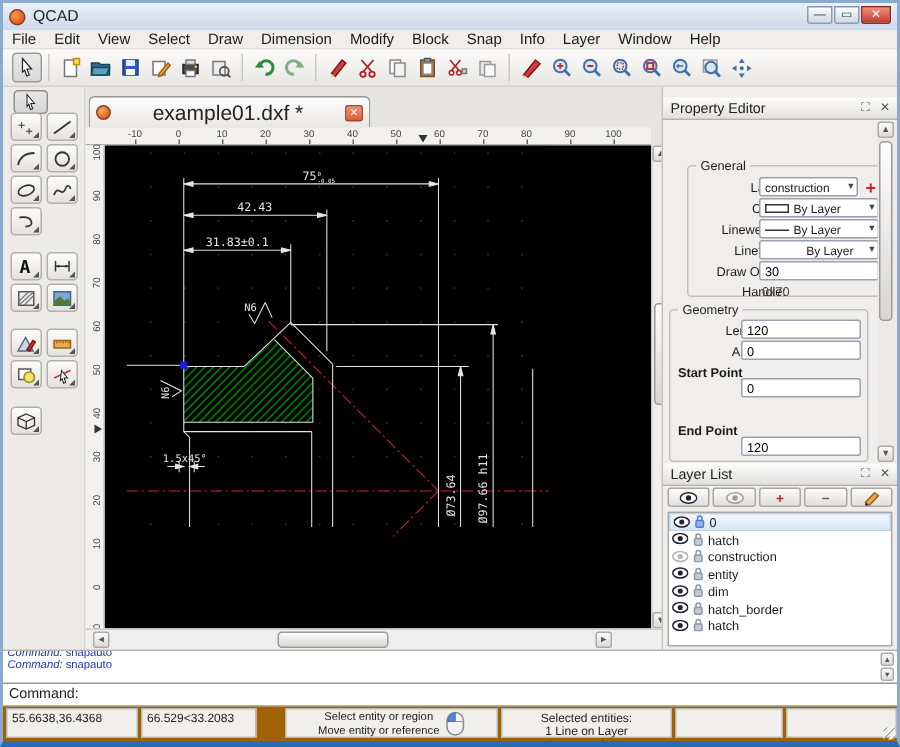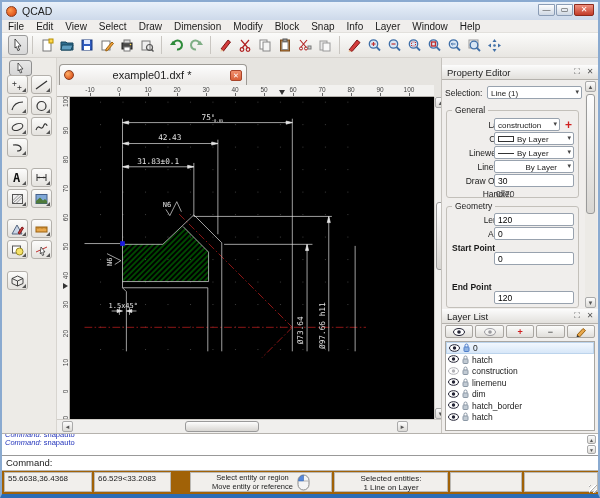--- a/index.html
+++ b/index.html
@@ -32,21 +32,21 @@
   .pbtn{position:absolute;width:21px;height:19px;border:1px solid #b3b0ab;border-radius:3px;
     background:linear-gradient(#fcfcfb,#e4e2de);display:flex;align-items:center;justify-content:center;}
   .pbtn:after{content:"";position:absolute;right:1px;bottom:1px;border-left:4px solid transparent;border-bottom:4px solid #555;}
   .pbtn.noflag:after{display:none;}
   .pbtn.pressed{background:linear-gradient(#e7e7e7,#d6d6d6);border-color:#8f8f8f;}
   
   .central{position:absolute;left:55px;top:56px;width:388px;bottom:61px;background:#e6e4e0;}
   .tab{position:absolute;left:2px;top:6px;width:188px;height:21px;border:1px solid #9d9a95;border-bottom:none;
     border-radius:4px 4px 0 0;background:linear-gradient(#fdfdfd,#eae8e5);display:flex;align-items:center;padding:0 4px;}
   .tab .qico{width:10px;height:10px;border-radius:50%;background:radial-gradient(circle at 35% 35%,#ffb066,#d23c0c);border:1px solid #8a3c1c;}
-  .tab .tlabel{flex:1;text-align:center;font-size:11px;color:#222;}
+  .tab .tlabel{flex:1;text-align:center;font-size:14px;color:#222;}
   .tab .tclose{width:12px;height:11px;background:linear-gradient(#f0906e,#d95f38);border:1px solid #a8442a;border-radius:2px;
     color:#fff;font-size:7px;line-height:10px;text-align:center;}
   .hruler{position:absolute;left:0;top:27px;right:11px;height:12px;background:#f2f1ef;border-bottom:1px solid #b5b2ad;font-size:6.5px;color:#444;}
   .hruler span{position:absolute;top:1px;transform:translateX(-50%);}
   .htick{position:absolute;bottom:0;width:1px;height:3px;background:#666;}
   .hmark{position:absolute;top:5px;border-left:3px solid transparent;border-right:3px solid transparent;border-top:5px solid #333;}
   .vruler{position:absolute;left:0;top:39px;width:13px;bottom:14px;background:#f2f1ef;border-right:1px solid #b5b2ad;font-size:6.5px;color:#444;}
   .vruler span{position:absolute;left:1px;transform:rotate(-90deg);transform-origin:center;width:14px;text-align:center;}
   .vmark{position:absolute;left:6px;border-top:3px solid transparent;border-bottom:3px solid transparent;border-left:5px solid #333;}
   .canvas{position:absolute;left:13px;top:39px;right:11px;bottom:14px;background:#000;overflow:hidden;}
@@ -557,25 +557,21 @@
 
     <div style="position:absolute;left:0;right:0;top:7px;height:244px">
       <div class="docktitle">
         <span>Property Editor</span>
         <span class="dockicos">
           <span class="dockico">⛶</span>
           <span class="dockico">✕</span>
         </span>
       </div>
       <div style="position:absolute;left:0;right:14px;top:15px;bottom:0">
-        <div class="prow" style="left:3px;top:6px;right:0">
-          <span style="position:absolute;left:0;top:2px;font-size:8.5px">Selection:</span>
-          <div class="combo" style="left:42px;width:95px"><span>Line (1)</span></div>
-        </div>
-        <div class="groupbox" style="left:4px;top:30px;width:133px;height:88px">
+        <div class="groupbox" style="left:16px;top:30px;width:133px;height:88px">
           <span class="grouplbl">General</span>
           <div class="prow" style="left:0;top:7px;width:100%">
             <span class="plabel">Layer:</span>
             <div class="combo" style="left:47px;width:66px"><span>construction</span></div>
             <span class="plusbtn" style="left:118px;top:1px">+</span>
           </div>
           <div class="prow" style="left:0;top:21px;width:100%">
             <span class="plabel">Color:</span>
             <div class="combo" style="left:47px;width:80px"><span class="swatch"></span><span>By Layer</span></div>
           </div>
@@ -695,21 +691,21 @@
         </div>
         <div class="lrow">
           <svg width="11" height="8">
               <ellipse cx="5.5" cy="4" rx="5" ry="3.3" fill="#fff" stroke="#223"></ellipse>
               <circle cx="5.5" cy="4" r="1.7" fill="#223"></circle>
             </svg>
           <svg width="7" height="9">
               <path d="M2 4 V2.5 A1.5 1.5 0 0 1 5 2.5 V4" fill="none" stroke="#8a97a5"></path>
               <rect x="1" y="4" width="5" height="4.5" rx="0.8" fill="#c2cbd4" stroke="#8a97a5"></rect>
             </svg>
-          <span class="lname">linemenu</span>
+          <span class="lname">entity</span>
         </div>
         <div class="lrow">
           <svg width="11" height="8">
               <ellipse cx="5.5" cy="4" rx="5" ry="3.3" fill="#fff" stroke="#223"></ellipse>
               <circle cx="5.5" cy="4" r="1.7" fill="#223"></circle>
             </svg>
           <svg width="7" height="9">
               <path d="M2 4 V2.5 A1.5 1.5 0 0 1 5 2.5 V4" fill="none" stroke="#8a97a5"></path>
               <rect x="1" y="4" width="5" height="4.5" rx="0.8" fill="#c2cbd4" stroke="#8a97a5"></rect>
             </svg>

